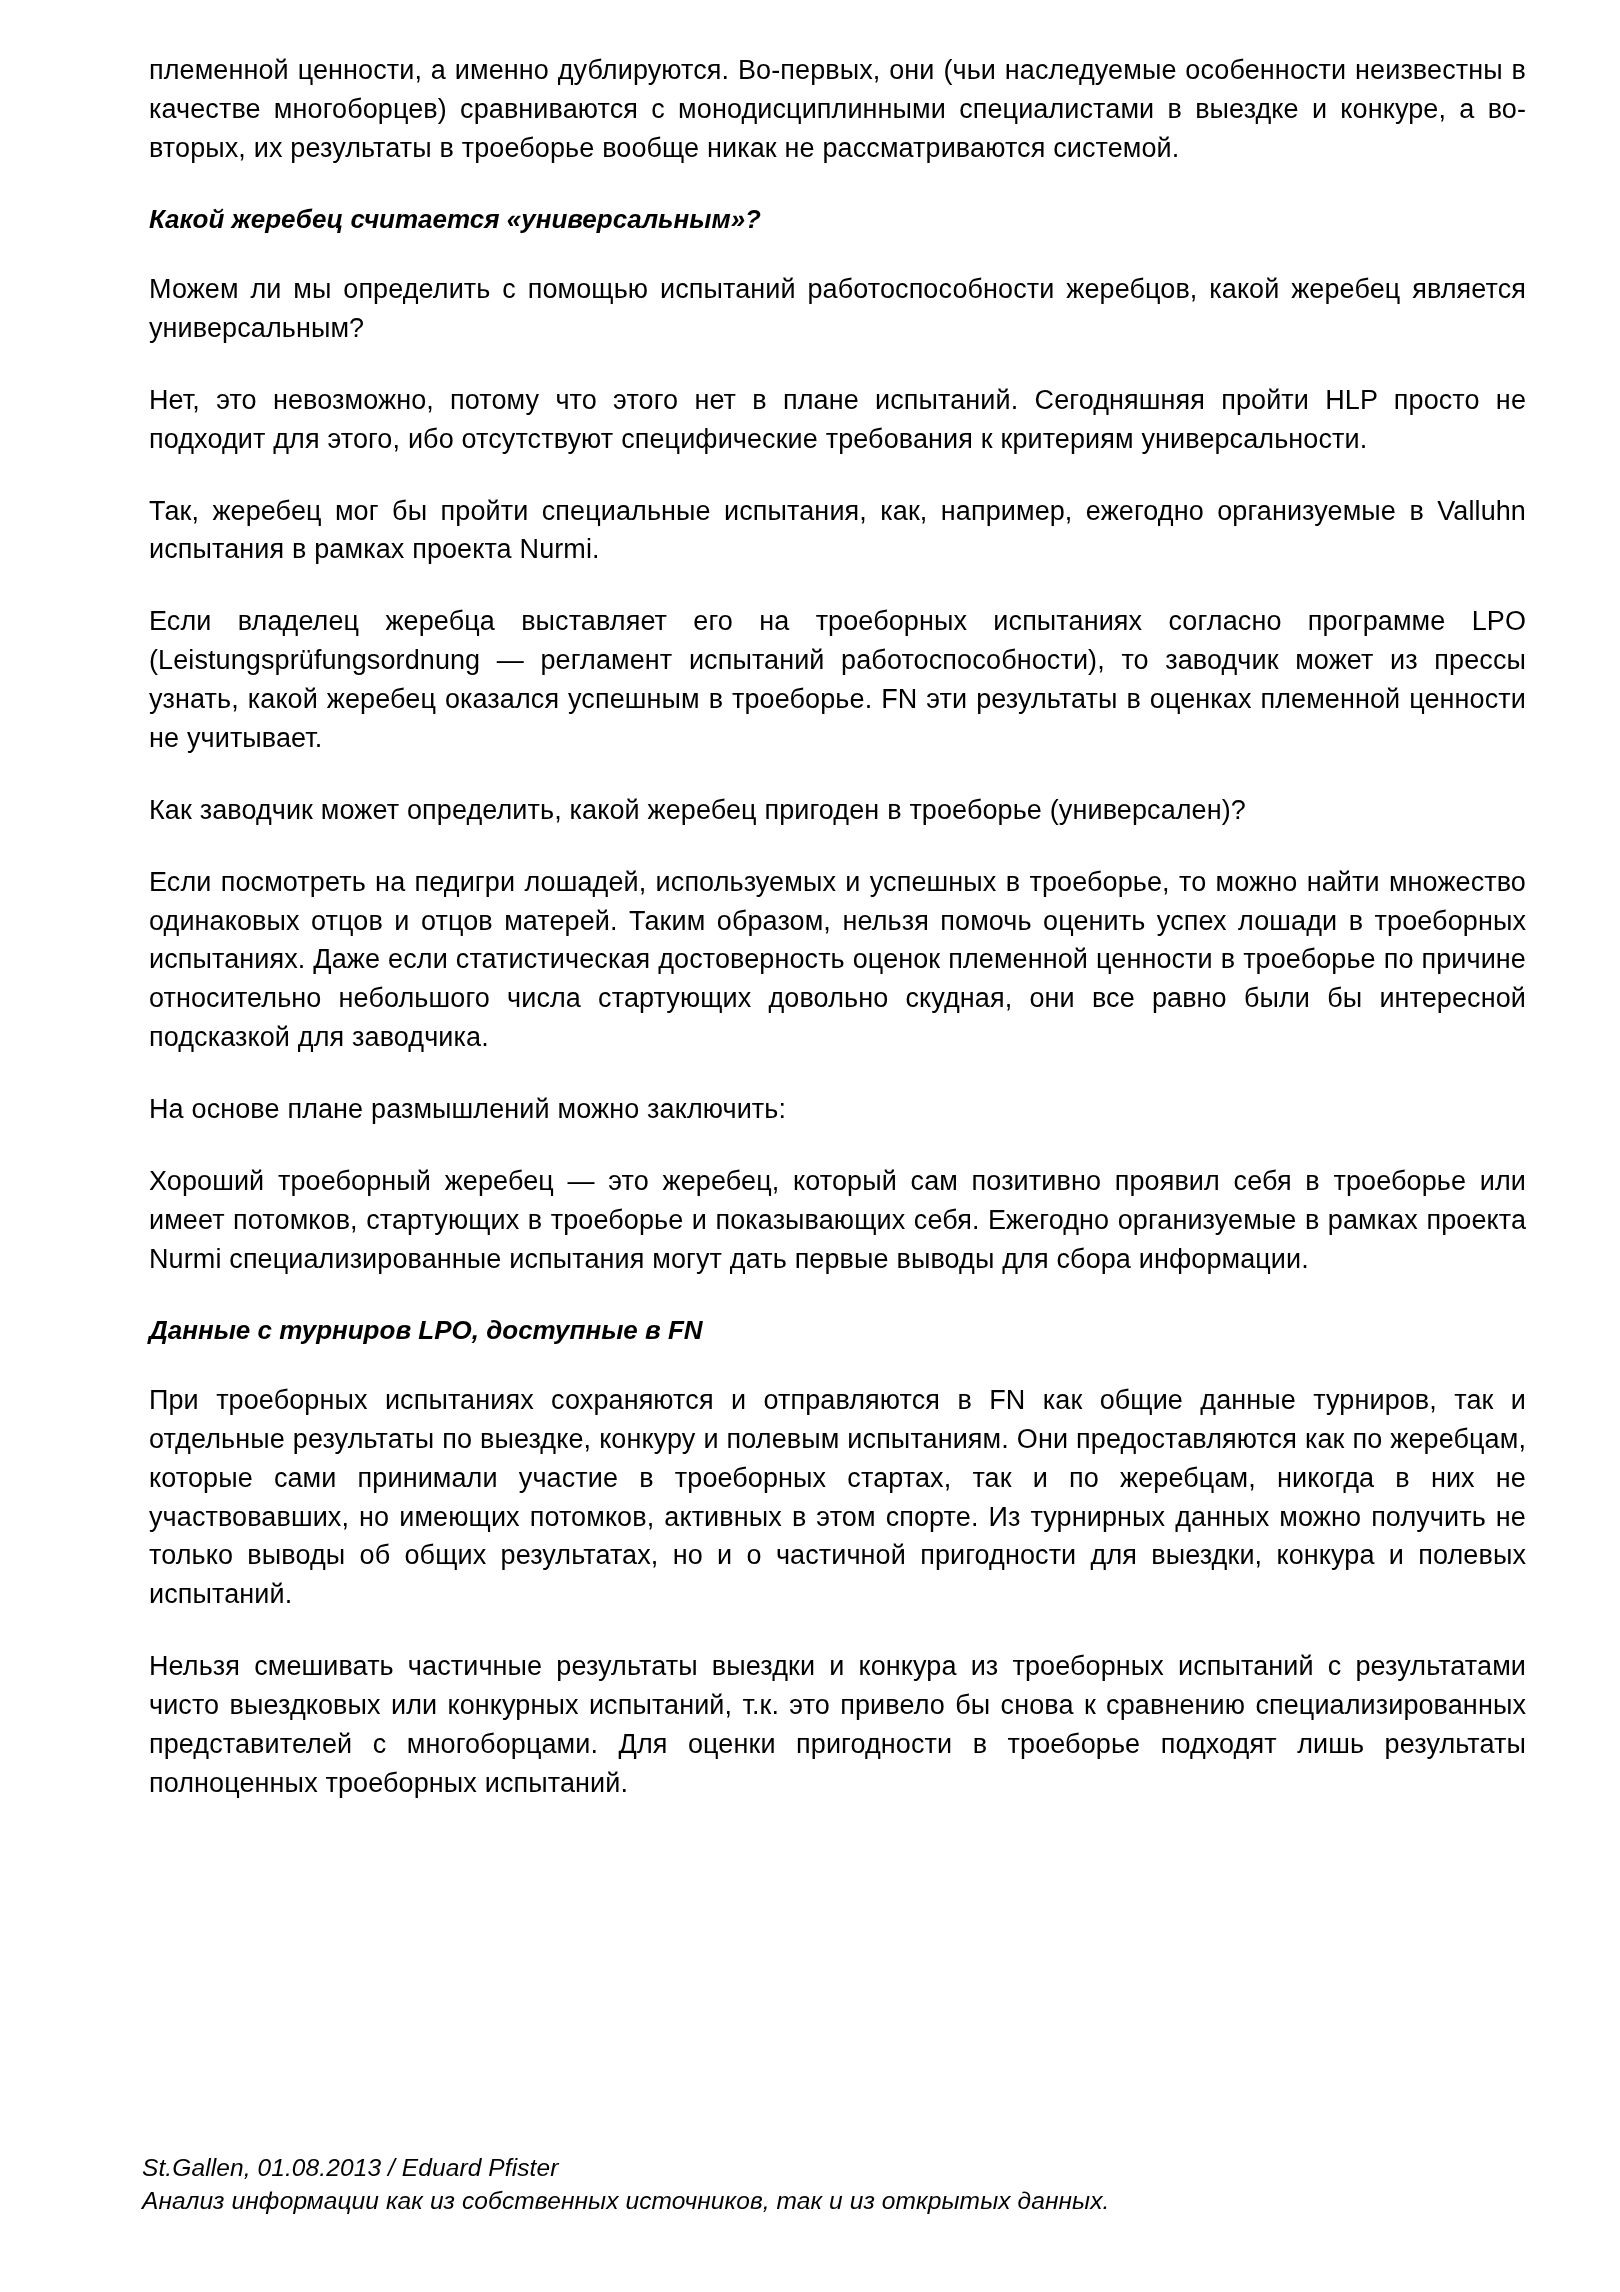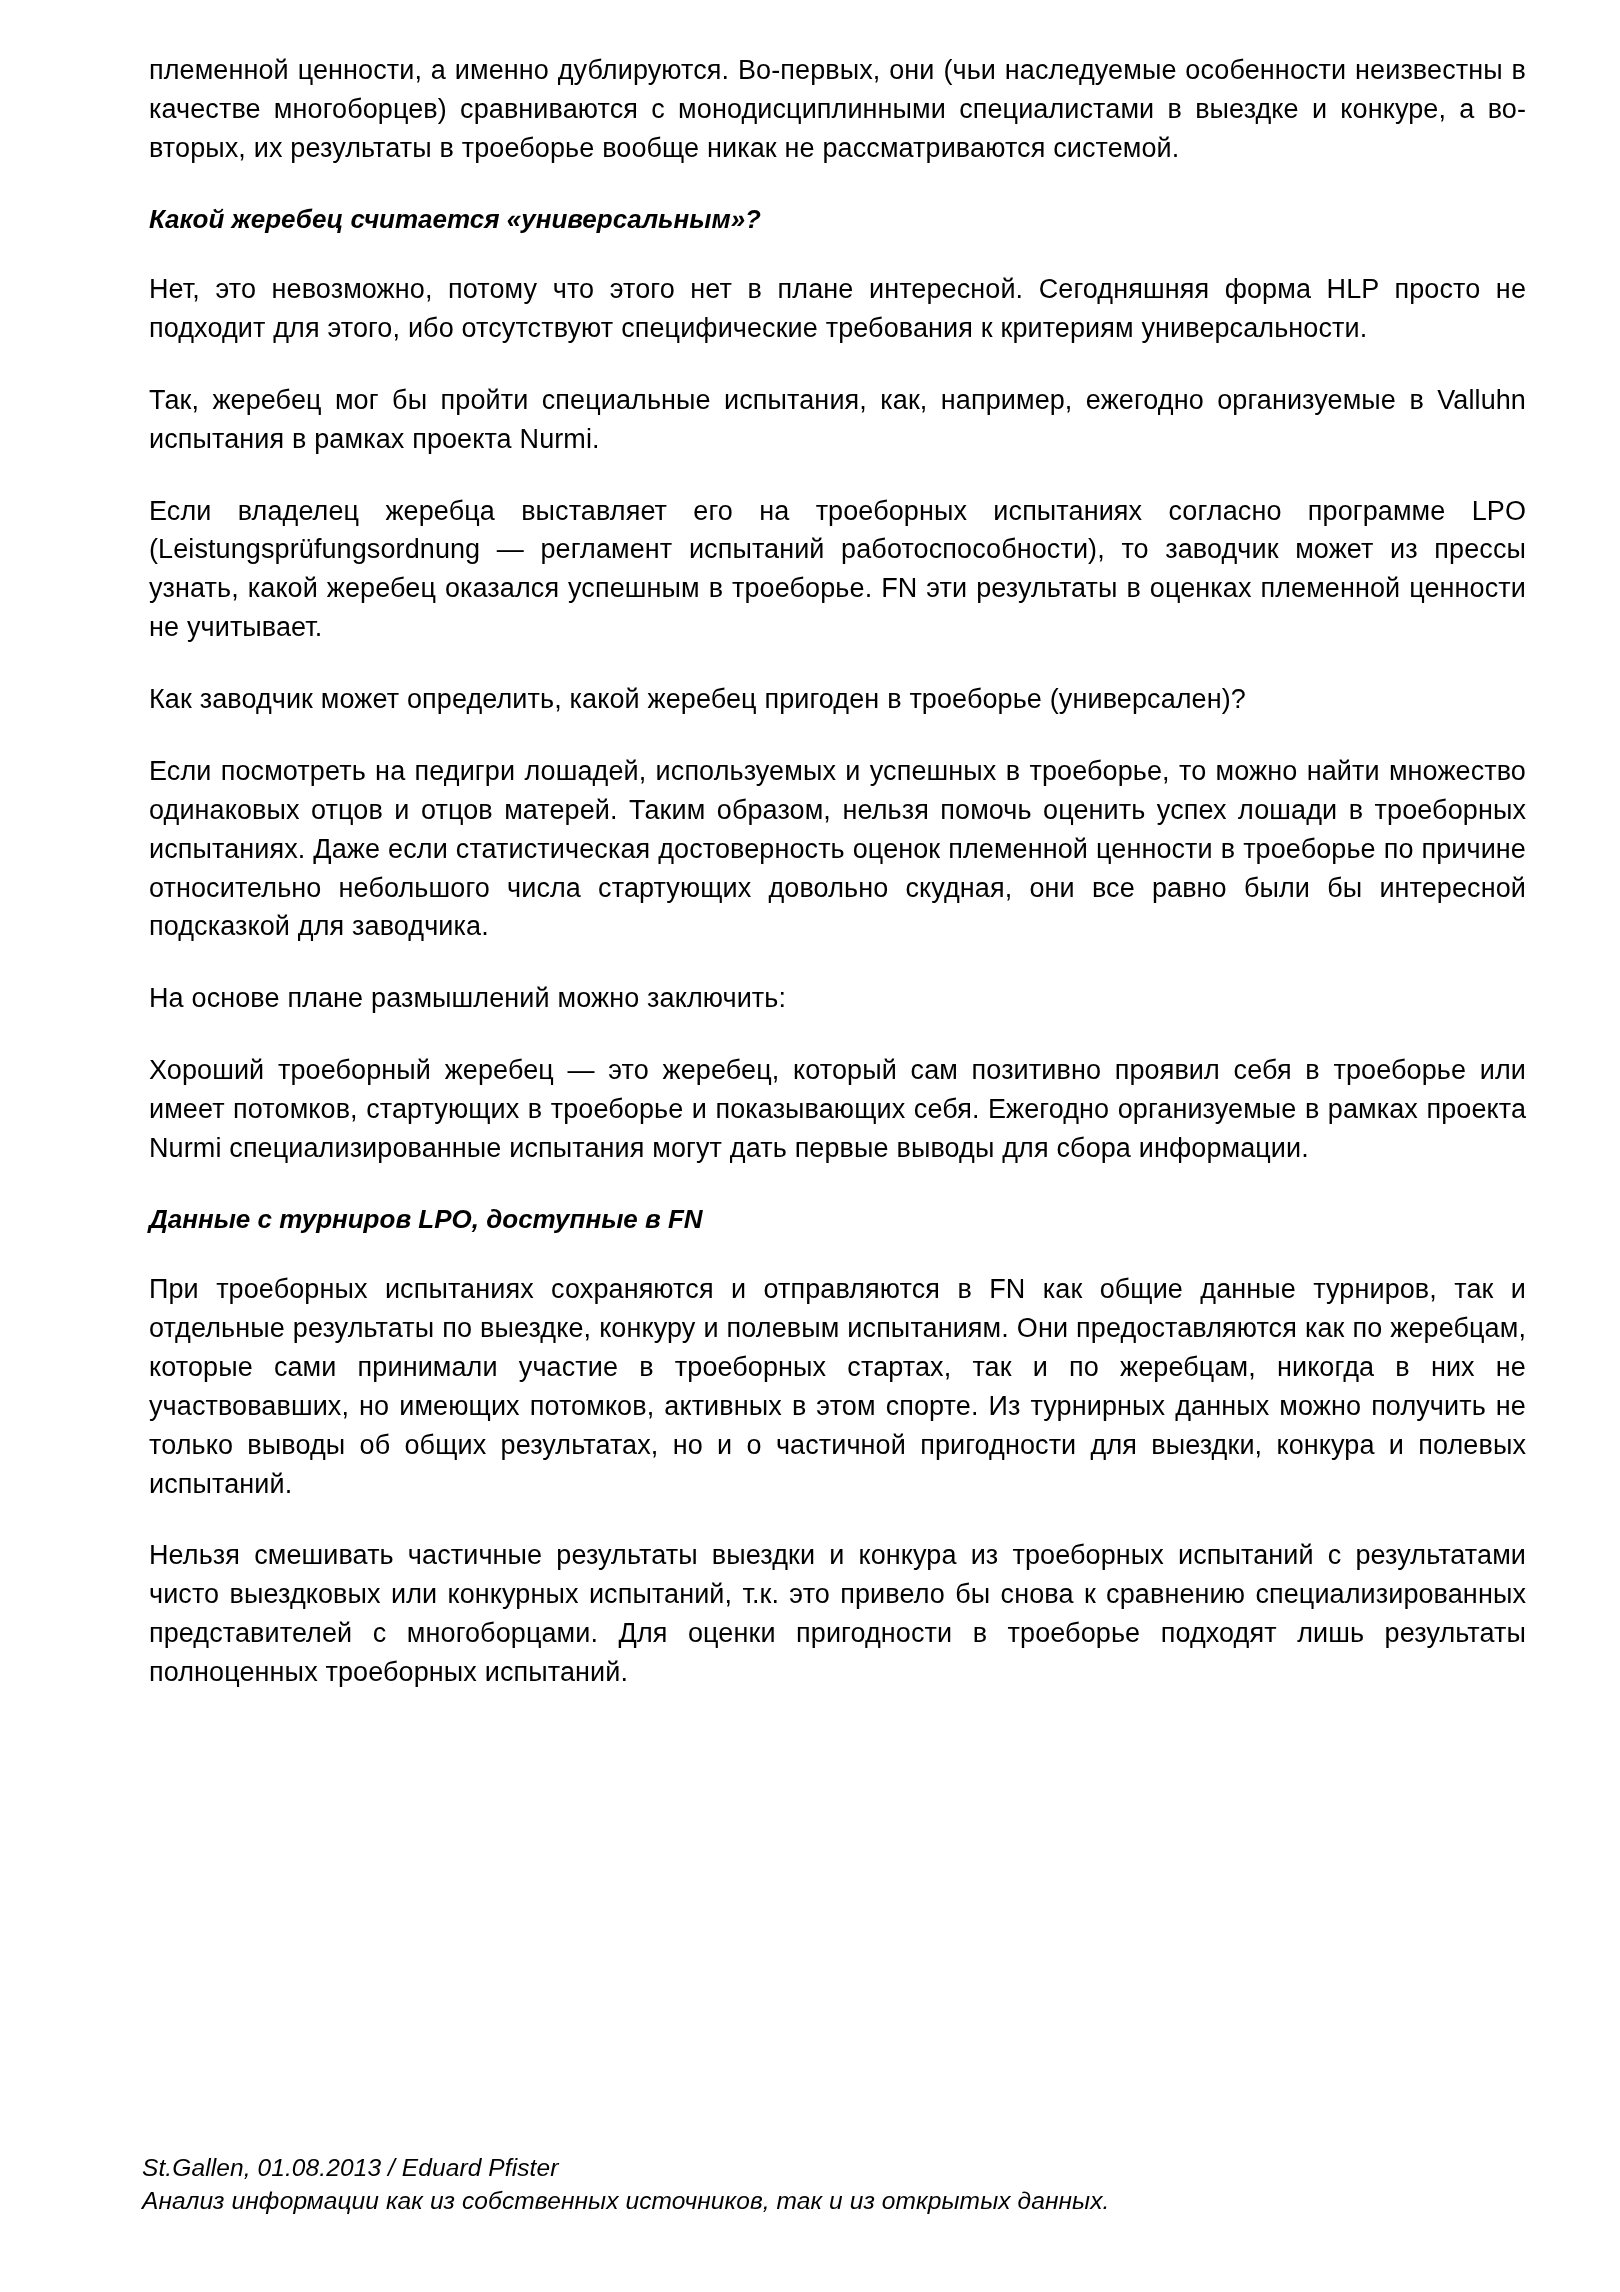--- a/index.html
+++ b/index.html
@@ -56,22 +56,23 @@
 <body>
 
 <div class="page">
 
   <div class="doc-body">
 
     <p class="para">племенной ценности, а именно дублируются. Во-первых, они (чьи наследуемые особенности неизвестны в качестве многоборцев) сравниваются с монодисциплинными специалистами в выездке и конкуре, а во-вторых, их результаты в троеборье вообще никак не рассматриваются системой.</p>
 
     <h3 class="subhead">Какой жеребец считается «универсальным»?</h3>
 
+    <p class="para">Можем ли мы определить с помощью испытаний работоспособности жеребцов, какой жеребец является универсальным?</p>
 
-    <p class="para">Нет, это невозможно, потому что этого нет в плане интересной. Сегодняшняя форма HLP просто не подходит для этого, ибо отсутствуют специфические требования к критериям универсальности.</p>
+    <p class="para">Нет, это невозможно, потому что этого нет в плане испытаний. Сегодняшняя пройти HLP просто не подходит для этого, ибо отсутствуют специфические требования к критериям универсальности.</p>
 
     <p class="para">Так, жеребец мог бы пройти специальные испытания, как, например, ежегодно организуемые в Valluhn испытания в рамках проекта Nurmi.</p>
 
     <p class="para">Если владелец жеребца выставляет его на троеборных испытаниях согласно программе LPO (Leistungsprüfungsordnung — регламент испытаний работоспособности), то заводчик может из прессы узнать, какой жеребец оказался успешным в троеборье. FN эти результаты в оценках племенной ценности не учитывает.</p>
 
     <p class="para">Как заводчик может определить, какой жеребец пригоден в троеборье (универсален)?</p>
 
     <p class="para">Если посмотреть на педигри лошадей, используемых и успешных в троеборье, то можно найти множество одинаковых отцов и отцов матерей. Таким образом, нельзя помочь оценить успех лошади в троеборных испытаниях. Даже если статистическая достоверность оценок племенной ценности в троеборье по причине относительно небольшого числа стартующих довольно скудная, они все равно были бы интересной подсказкой для заводчика.</p>
 
     <p class="para">На основе плане размышлений можно заключить:</p>

